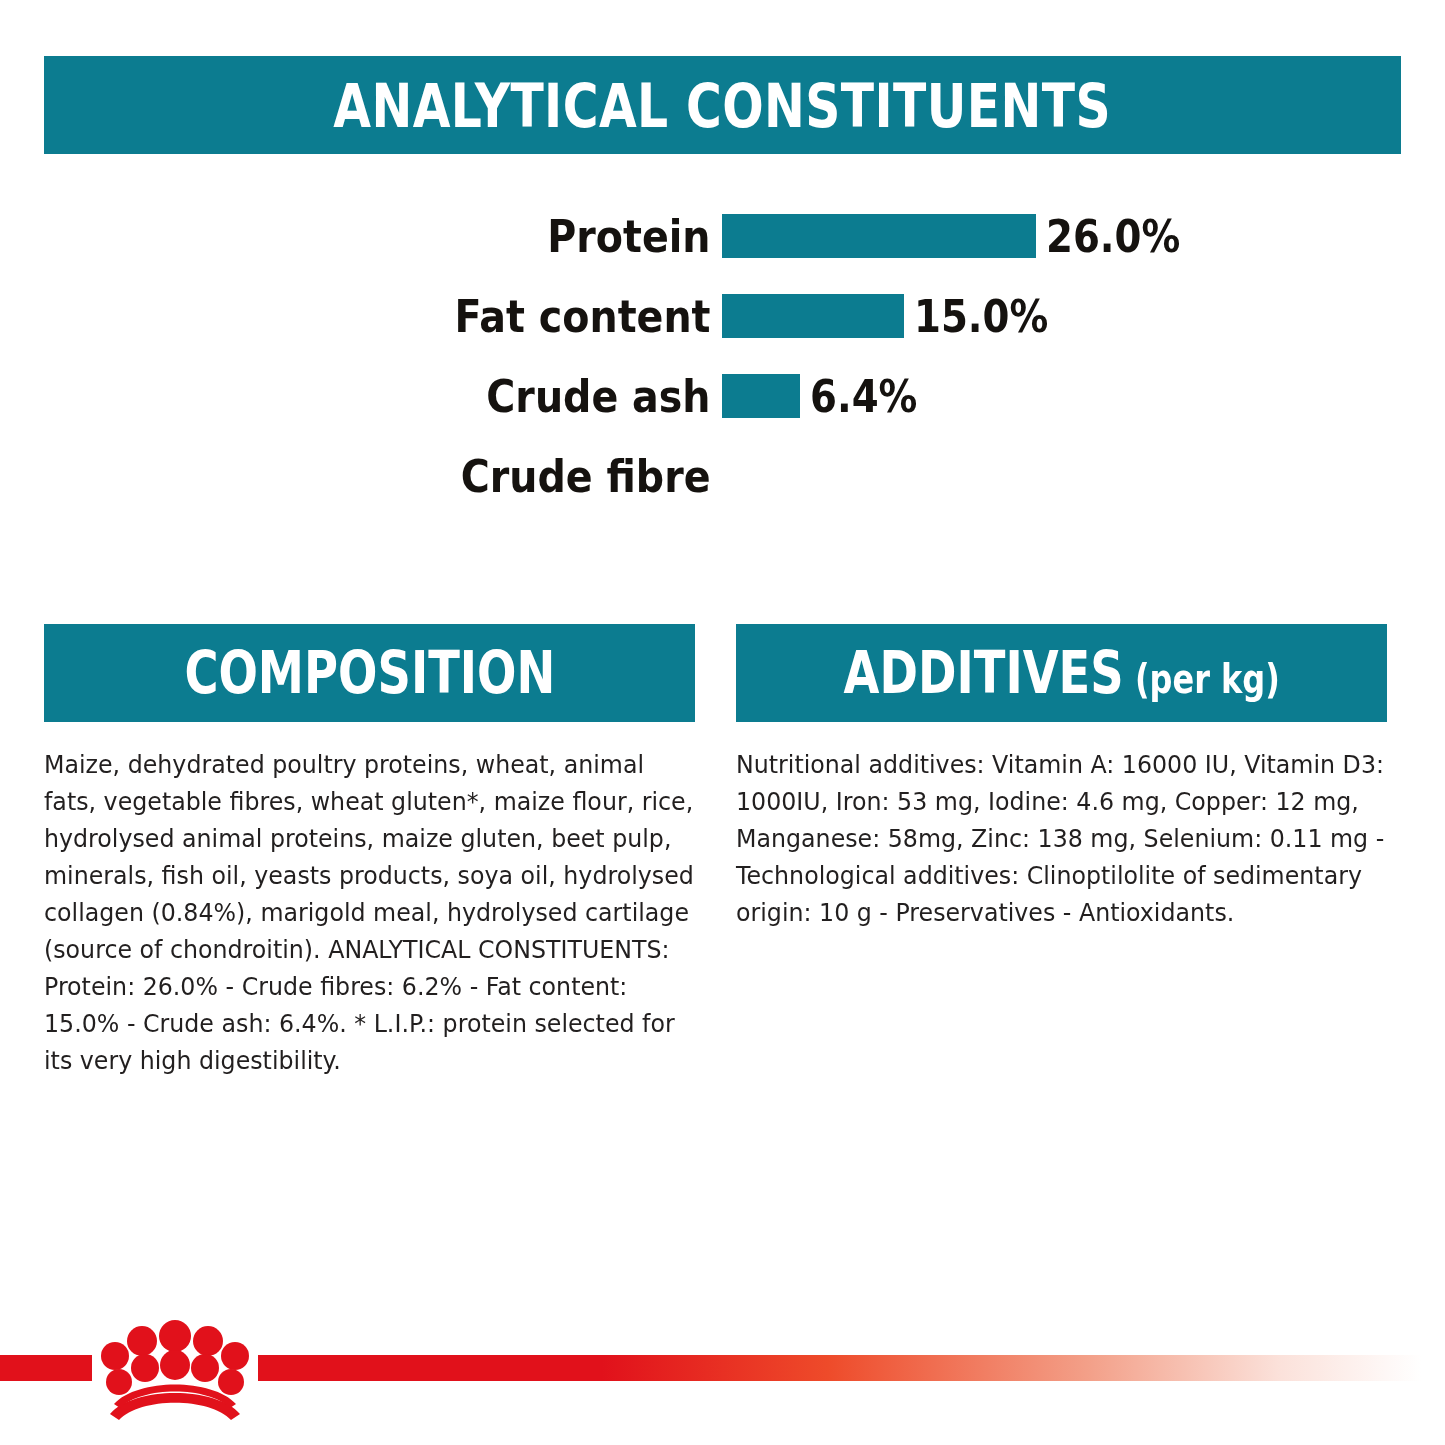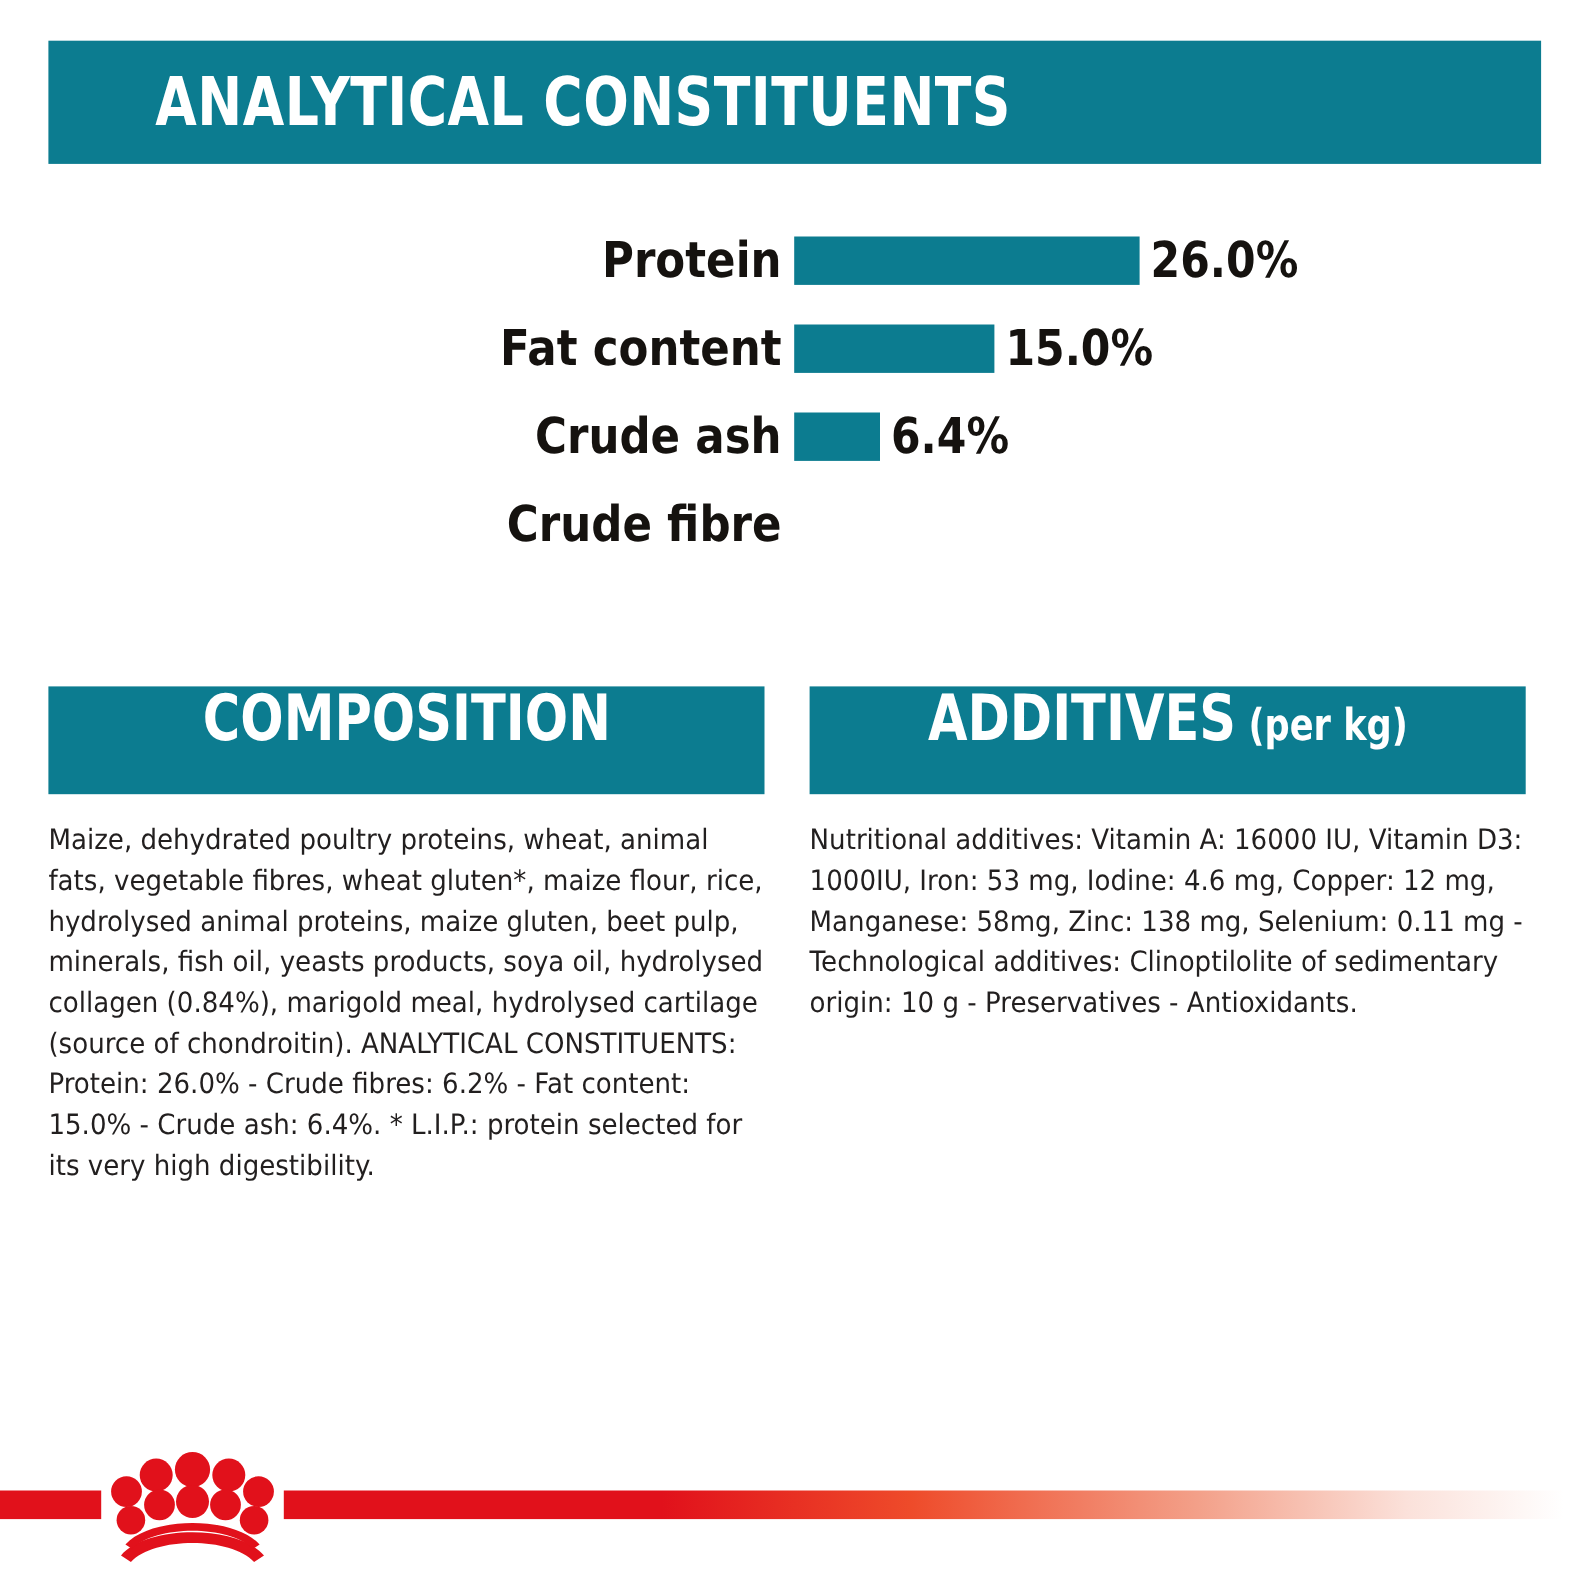--- a/index.html
+++ b/index.html
@@ -12,27 +12,27 @@
     background: #ffffff;
     font-family: "Liberation Sans", sans-serif;
     overflow: hidden;
     position: relative;
   }
 
   
   .page-header-band {
     position: absolute;
     left: 44px;
-    top: 37px;
+    top: 56px;
     width: 1357px;
-    height: 112px;
+    height: 98px;
     background: #0c7c90;
     display: flex;
     align-items: center;
-    justify-content: flex-start;
+    justify-content: center;
   }
   .page-header-title {
     color: #ffffff;
     font-family: "DejaVu Sans", sans-serif;
     font-weight: bold;
     font-size: 61px;
     letter-spacing: 0.5px;
     transform: scaleX(0.80);
     transform-origin: center center;
     white-space: nowrap;
@@ -61,21 +61,21 @@
     font-size: 45px;
     color: #15120f;
     transform: scaleX(0.88);
     transform-origin: right center;
     white-space: nowrap;
     line-height: 1;
   }
   .chart-bar-wrap {
     flex: 0 0 auto;
     display: flex;
-    align-items: flex-end;
+    align-items: flex-start;
   }
   .chart-bar {
     height: 44px;
     background: #0c7c90;
   }
   .chart-value {
     font-family: "DejaVu Sans", sans-serif;
     font-weight: bold;
     font-size: 45px;
     color: #15120f;
@@ -98,20 +98,21 @@
     width: 651px;
     box-sizing: border-box;
   }
   .panel.left { margin-left: 44px; }
   .panel.right { margin-left: 41px; }
 
   .panel-band {
     height: 98px;
     background: #0c7c90;
     display: flex;
+    align-items: center;
     justify-content: center;
   }
   .panel-band-title {
     color: #ffffff;
     font-family: "DejaVu Sans", sans-serif;
     font-weight: bold;
     font-size: 58px;
     transform: scaleX(0.80);
     transform-origin: center center;
     white-space: nowrap;

